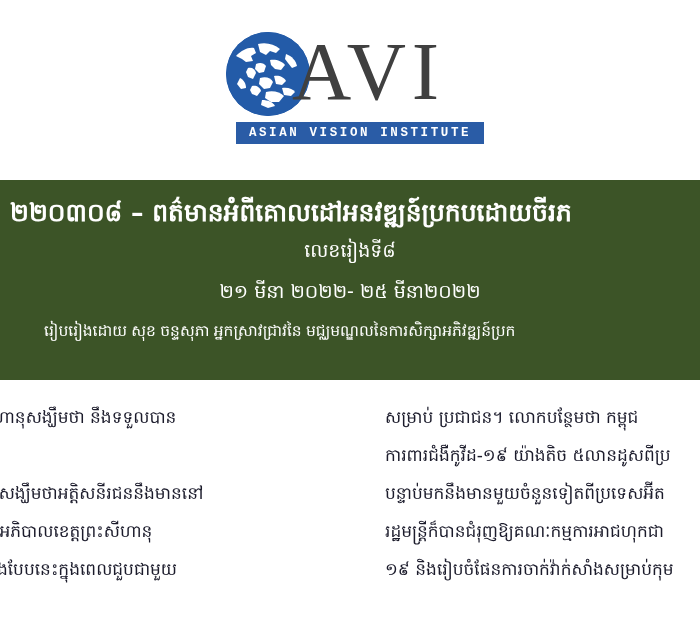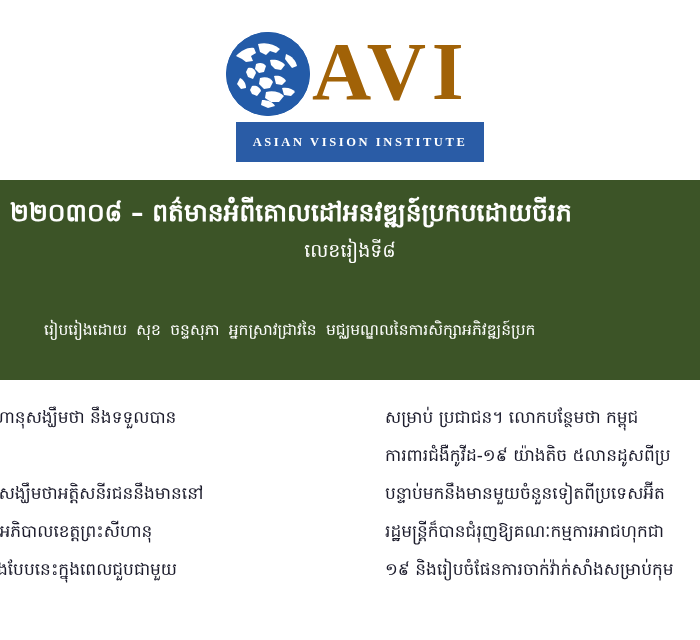--- a/index.html
+++ b/index.html
@@ -49,37 +49,36 @@
     background: #235ba8;
     overflow: hidden;
   }
   .globe svg { display:block; width:84px; height:84px; }
 
   .avi-word {
     position: absolute;
     left: 76px;
     top: -4px;
     font-family: "Liberation Serif", "DejaVu Serif", serif;
-    font-weight: bold;
+    font-weight: normal;
     font-size: 82px;
     letter-spacing: 6px;
-    color: #a16207;
+    color: #404040;
     line-height: 100px;
     white-space: nowrap;
-    margin-left: 20px;
   }
   .avi-bar {
     position: absolute;
     left: 20px;
     top: 96px;
     width: 248px;
-    height: 40px;
+    height: 22px;
     background: #2a5ca6;
     color: #ffffff;
-    font-family: Liberation Serif, serif;
+    font-family: Liberation Mono, monospace;
     font-weight: bold;
     font-size: 12.5px;
     letter-spacing: 2.6px;
     display: flex;
     align-items: center;
     justify-content: center;
     white-space: nowrap;
   }
 
   
@@ -129,21 +128,21 @@
     font-family: "DejaVu Sans", "Liberation Sans", sans-serif;
     line-height: 30px;
     white-space: nowrap;
   }
   .banner-author {
     position: absolute;
     left: 44px;
     top: 138px;
     color: #ffffff;
     font-size: 15.5px;
-    font-family: Liberation Mono, monospace;
+    font-family: Liberation Sans, sans-serif;
     line-height: 26px;
     white-space: nowrap;
   }
 
   
   .columns {
     position: absolute;
     left: 0;
     top: 398px;
     width: 700px;
@@ -196,20 +195,21 @@
       </span>
 
       <span class="avi-word">AVI</span>
       <span class="avi-bar">ASIAN VISION INSTITUTE</span>
     </div>
   </div>
 
   <div class="banner">
     <div class="banner-title">២២០៣០៨ – ពត៌មានអំពីគោលដៅអនវឌ្ឍន៍ប្រកបដោយចីរភ</div>
     <div class="banner-issue">លេខរៀងទី៨</div>
+    <div class="banner-dates">២១ មីនា ២០២២- ២៥ មីនា២០២២</div>
     <div class="banner-author">រៀបរៀងដោយ សុខ ចន្ទសុភា អ្នកស្រាវជ្រាវនៃ មជ្ឈមណ្ឌលនៃការសិក្សាអភិវឌ្ឍន៍ប្រក</div>
   </div>
 
   <div class="columns">
 
     <div class="col col-left">
       <p>ងខេត្តព្រះសីហានុសង្ឃឹមថា នឹងទទួលបាន</p>
       <p class="blank">&nbsp;</p>
       <p>ត្តព្រះសីហានុសង្ឃឹមថាអត្តិសនីរជននឹងមាននៅ</p>
       <p>។          នេះបើតាមអភិបាលខេត្តព្រះសីហានុ</p>

